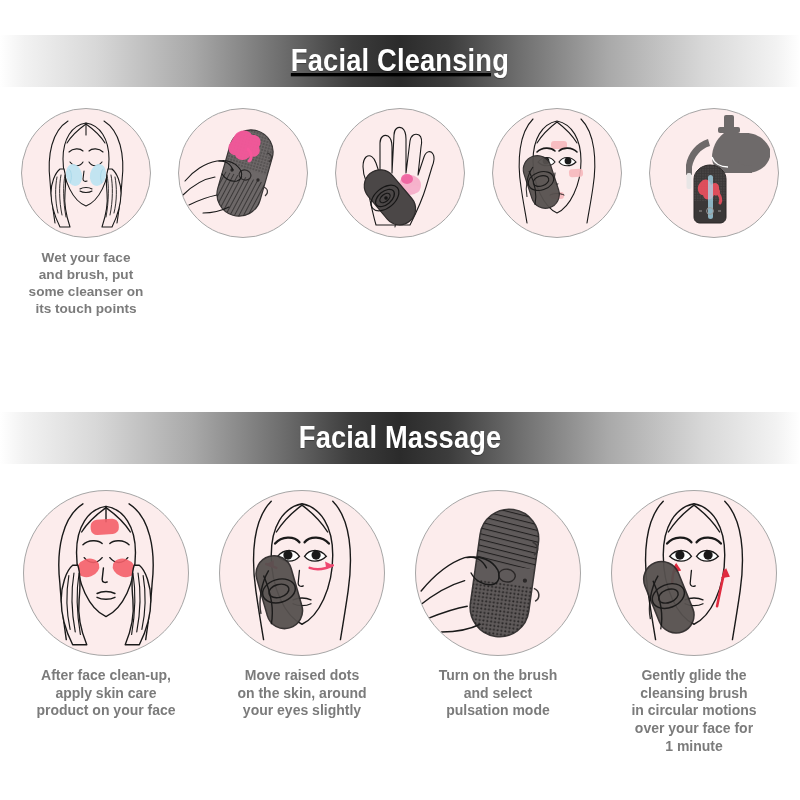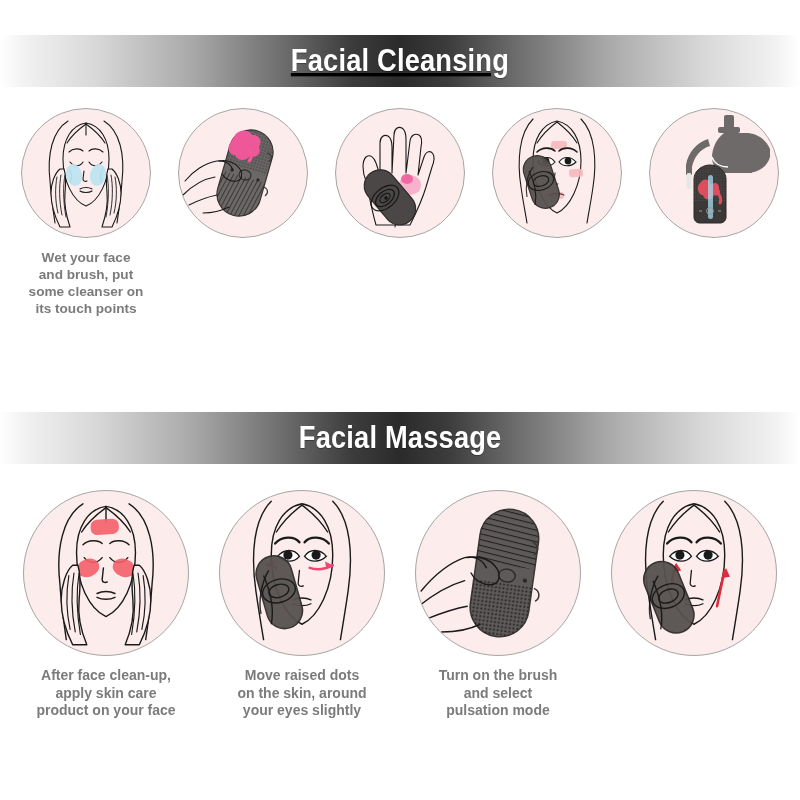--- a/index.html
+++ b/index.html
@@ -544,16 +544,21 @@
             <rect x="30" y="54" width="28" height="58" rx="14" fill="#56514f" stroke="#2e2b2b" stroke-width="1.2" opacity="0.95"></rect>
           </g>
           <g fill="none" stroke="#111" stroke-width="1.1" opacity="0.85">
             <ellipse cx="44" cy="82" rx="13" ry="9" transform="rotate(-22 44 82)"></ellipse>
             <ellipse cx="44" cy="82" rx="8" ry="5" transform="rotate(-22 44 82)"></ellipse>
             <path d="M32 70 C38 84 40 98 38 108"></path>
             <path d="M36 66 C30 76 28 90 30 100"></path>
           </g>
         </svg>
       </div>
+      <div class="caption">Gently glide the
+cleansing brush
+in circular motions
+over your face for
+1 minute</div>
     </div>
   </div>
 
 </div>
 
 </body></html>

